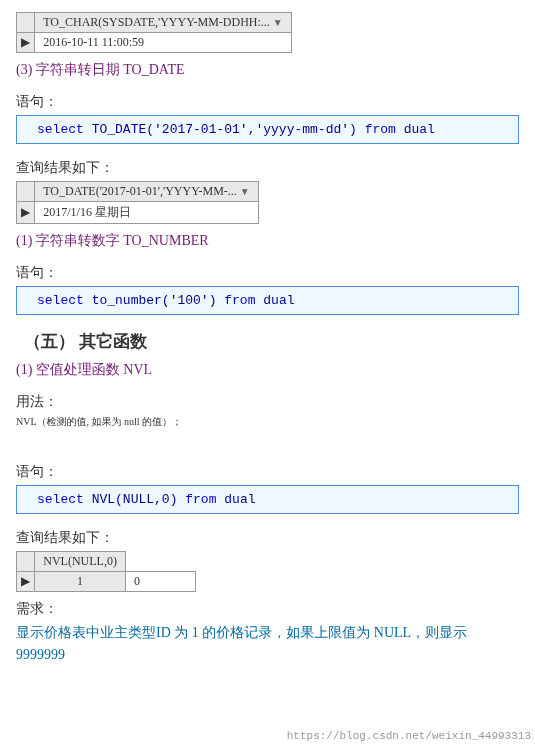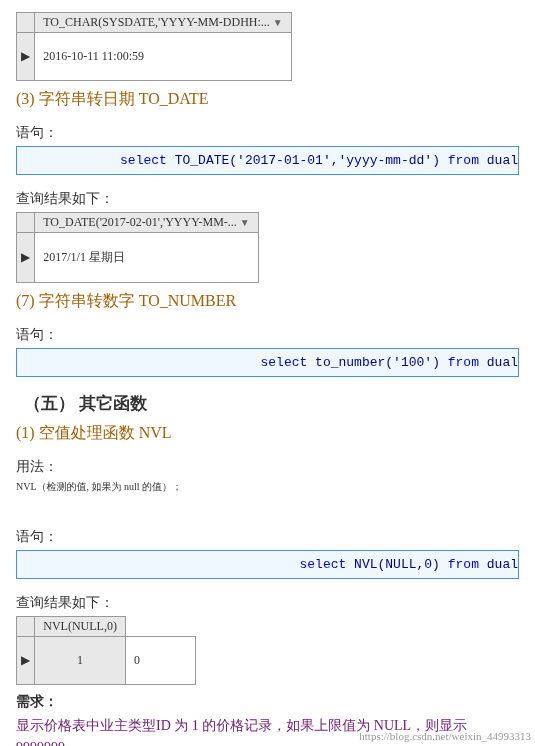--- a/index.html
+++ b/index.html
@@ -7,58 +7,57 @@
       font-family: 'SimSun', 'Microsoft YaHei', serif;
       font-size: 14px;
       background: #fff;
       color: #333;
       width: 535px;
       min-height: 746px;
       overflow-x: hidden;
       padding: 8px 16px;
     }
     .sub-title {
-      font-size: 16px;
+      font-size: 14px;
       margin: 8px 0 4px 0;
-      color: #a16207;
+      color: #701a75;
     }
     .label {
       font-size: 14px;
       margin: 14px 0 4px 0;
       color: #333;
     }
     .code-box {
       background: #f0f8ff;
       border: 1px solid #4a90d9;
-      padding: 6px 0;
+      padding: 6px 20px;
       font-family: 'Courier New', monospace;
       font-size: 13px;
       color: #00008b;
       margin: 4px 0 15px 0;
       white-space: pre;
-      text-align: right;
     }
     .code-keyword { color: #0000cd; font-weight: normal; }
     .result-table {
       border-collapse: collapse;
       margin: 4px 0 8px 0;
       font-size: 12px;
       min-width: 180px;
     }
     .result-table th {
       border: 1px solid #999;
       background: #e8e8e8;
       padding: 2px 8px;
       text-align: center;
       font-weight: normal;
       white-space: nowrap;
     }
     .result-table td {
       border: 1px solid #999;
-      padding: 16px 8px;
+      padding: 2px 8px;
       text-align: left;
       background: #fff;
       white-space: nowrap;
     }
     .result-table .row-num {
       background: #e8e8e8;
       text-align: center;
       padding: 2px 4px;
       width: 20px;
     }
@@ -74,36 +73,36 @@
       margin: 4px 0 8px 8px;
       color: #333;
     }
     .nvl-usage {
       margin: 4px 0 4px 0;
       font-size: 10px;
       color: #333;
     }
     .requirement-label {
       font-size: 14px;
-      font-weight: bold;
+      font-weight: normal;
       margin: 8px 0 4px 0;
       color: #333;
     }
     .requirement-text {
       font-size: 14px;
-      color: #701a75;
+      color: #0369a1;
       line-height: 1.6;
     }
     .watermark {
       position: fixed;
       bottom: 4px;
       right: 4px;
       font-size: 11px;
       color: #999;
-      font-family: Liberation Serif, serif;
+      font-family: Liberation Mono, monospace;
     }
     .top-table-container {
       margin: 2px 0 6px 0;
     }
     .dropdown-arrow {
       font-size: 10px;
       color: #666;
     }
   </style>
 </head>
@@ -136,36 +135,36 @@
 <div class="sub-title">(3)  字符串转日期 TO_DATE</div>
 <div class="label">语句：</div>
 <div class="code-box"><span class="code-keyword">select</span> <span>TO_DATE('2017-01-01','yyyy-mm-dd')</span> <span class="code-keyword">from</span> <span>dual</span></div>
 <div class="label">查询结果如下：</div>
 <div class="top-table-container">
   <table class="result-table">
     <thead>
       <tr>
         <th style="width:16px;"></th>
         <th>
-          <span>TO_DATE('2017-02-01','YYYY-MM-...</span>
+          <span>TO_DATE('2017-01-01','YYYY-MM-...</span>
           <span class="dropdown-arrow">▼</span>
         </th>
       </tr>
     </thead>
     <tbody>
       <tr>
         <td class="arrow-cell">▶</td>
-        <td>2017/1/1 星期日</td>
+        <td>2017/1/16 星期日</td>
       </tr>
     </tbody>
   </table>
 </div>
 
 
-<div class="sub-title">(7)  字符串转数字 TO_NUMBER</div>
+<div class="sub-title">(1)  字符串转数字 TO_NUMBER</div>
 <div class="label">语句：</div>
 <div class="code-box"><span class="code-keyword">select</span> <span>to_number('100')</span> <span class="code-keyword">from</span> <span>dual</span></div>
 
 
 <div class="section-big">（五）  其它函数</div>
 
 
 <div class="sub-title">(1)  空值处理函数 NVL</div>
 <div class="label">用法：</div>
 <div class="nvl-usage">NVL（检测的值, 如果为 null 的值）；</div>

